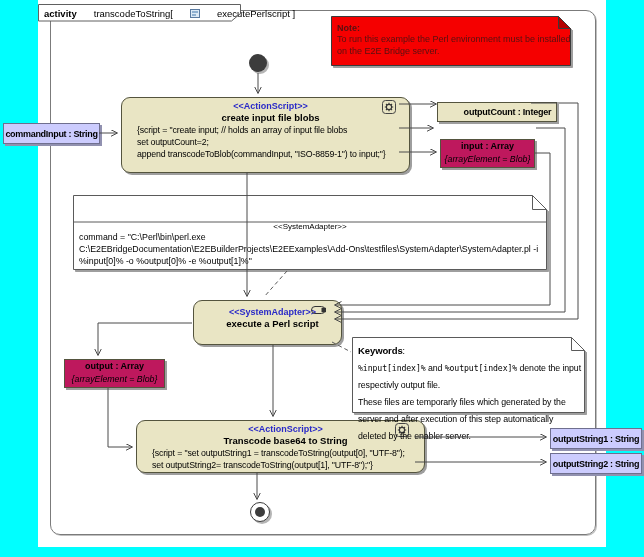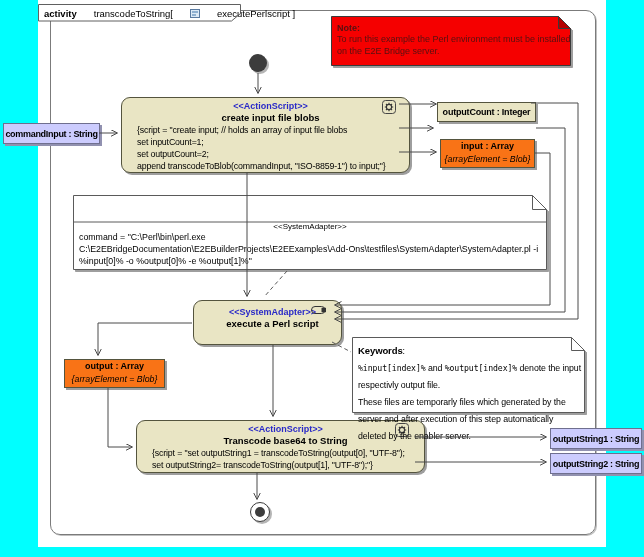--- a/index.html
+++ b/index.html
@@ -9,21 +9,21 @@
   .white-bg{left:38px;top:0;width:568px;height:547px;background:#ffffff;}
   .frame{left:50px;top:10px;width:544px;height:523px;border:1px solid #7b7b7b;border-radius:10px;box-shadow:1px 1px 0 #c0c0c0;}
   .pentagon-text{left:44px;top:6px;height:14px;display:flex;align-items:center;gap:17px;font-size:9.5px;color:#000;white-space:nowrap;}
   .pentagon-text .kw{font-weight:bold;}
   .node{background:#e9e5c4;border:1px solid #54543e;border-radius:9px;box-shadow:2px 2px 0 #9e9e9e;overflow:hidden;padding-left:10px;}
   .stereo{color:#2929c8;font-weight:bold;font-size:9px;text-align:center;line-height:12px;}
   .ntitle{font-weight:bold;font-size:9.5px;text-align:center;line-height:12px;color:#000;}
   .script{font-size:8.8px;line-height:12px;color:#000;padding:0 5px;letter-spacing:-0.15px;white-space:nowrap;}
   .pin{background:#e9e5c4;border:1px solid #54543e;box-shadow:2px 2px 0 #9e9e9e;font-size:9px;font-weight:bold;color:#000;
        display:flex;align-items:center;justify-content:center;letter-spacing:-0.2px;white-space:nowrap;}
-  .pin2{background:#f97316;border:1px solid #54543e;box-shadow:2px 2px 0 #9e9e9e;text-align:center;color:#000;white-space:nowrap;}
+  .pin2{background:#be185d;border:1px solid #54543e;box-shadow:2px 2px 0 #9e9e9e;text-align:center;color:#000;white-space:nowrap;}
   .pin2 .pname{font-size:9px;font-weight:bold;line-height:13px;}
   .pin2 .pcon{font-size:8.8px;line-height:12px;font-style:italic;}
   .param{background:#ccccfe;border:1px solid #6f6f8f;box-shadow:2px 2px 0 #9191b0;font-size:9px;font-weight:bold;color:#000;
          display:flex;align-items:center;justify-content:center;letter-spacing:-0.3px;white-space:nowrap;}
   .note-shadow{filter:drop-shadow(2px 2px 0px #9e9e9e);}
   .red-title{font-weight:bold;font-size:9px;color:#571111;line-height:12px;}
   .red-body{font-size:9px;color:#571111;line-height:11.5px;white-space:nowrap;}
   .cmd-stereo{font-size:8px;color:#000;text-align:center;}
   .cmd-lines{font-size:8.8px;line-height:12px;color:#000;white-space:nowrap;}
   .kw-note{font-size:8.8px;line-height:17px;color:#000;white-space:nowrap;letter-spacing:-0.1px;}
@@ -78,21 +78,20 @@
   <div class="abs cmd-lines" style="left:79px;top:231px;">
     <div>command = "C:\Perl\bin\perl.exe</div>
     <div>C:\E2EBridgeDocumentation\E2EBuilderProjects\E2EExamples\Add-Ons\testfiles\SystemAdapter\SystemAdapter.pl -i</div>
     <div>%input[0]% -o %output[0]% -e %output[1]%"</div>
   </div>
 
   <div class="abs node" style="left:121px;top:97px;width:277px;height:74px;">
     <div class="stereo" style="margin-top:2px;">&lt;&lt;ActionScript&gt;&gt;</div>
     <div class="ntitle">create input file blobs</div>
     <div class="script">{script = "create input; // holds an array of input file blobs</div>
-    <div class="script">set inputCount=1;</div>
     <div class="script">set outputCount=2;</div>
     <div class="script">append transcodeToBlob(commandInput, "ISO-8859-1") to input;"}</div>
   </div>
   <svg class="abs" style="left:382px;top:100px;" width="14" height="14">
     <rect x="0.5" y="0.5" width="13" height="13" rx="3" fill="none" stroke="#444"></rect>
     <circle cx="7" cy="7" r="2.6" fill="none" stroke="#333" stroke-width="1.1"></circle>
     <path d="M7,2.8 V4 M7,10 V11.2 M2.8,7 H4 M10,7 H11.2 M4,4 L4.9,4.9 M9.1,9.1 L10,10 M10,4 L9.1,4.9 M4.9,9.1 L4,10" stroke="#333" stroke-width="1.1"></path>
   </svg>
 
   <div class="abs node" style="left:193px;top:300px;width:137px;height:43px;">
@@ -123,21 +122,21 @@
   <div class="abs kw-note" style="left:358px;top:342px;">
     <div><span class="kw-title">Keywords</span><span>:</span></div>
     <div><span class="mono">%input[index]%</span><span> and </span><span class="mono">%output[index]%</span><span> denote the input</span></div>
     <div>respectivly output file.</div>
     <div>These files are temporarly files which generated by the</div>
     <div>server and after execution of this step automatically</div>
     <div>deleted by the enabler server.</div>
   </div>
 
   <div class="abs param" style="left:3px;top:123px;width:95px;height:19px;">commandInput : String</div>
-  <div class="abs pin" style="left:437px;top:102px;width:97px;height:18px;">outputCount : Integer</div>
+  <div class="abs pin" style="left:437px;top:102px;width:97px;height:18px;padding-left:21px;">outputCount : Integer</div>
   <div class="abs pin2" style="left:440px;top:139px;width:93px;height:27px;">
     <div class="pname">input : Array</div>
     <div class="pcon">{arrayElement = Blob}</div>
   </div>
   <div class="abs pin2" style="left:64px;top:359px;width:99px;height:27px;">
     <div class="pname">output : Array</div>
     <div class="pcon">{arrayElement = Blob}</div>
   </div>
   <div class="abs param" style="left:550px;top:428px;width:90px;height:19px;">outputString1 : String</div>
   <div class="abs param" style="left:550px;top:453px;width:90px;height:19px;">outputString2 : String</div>

